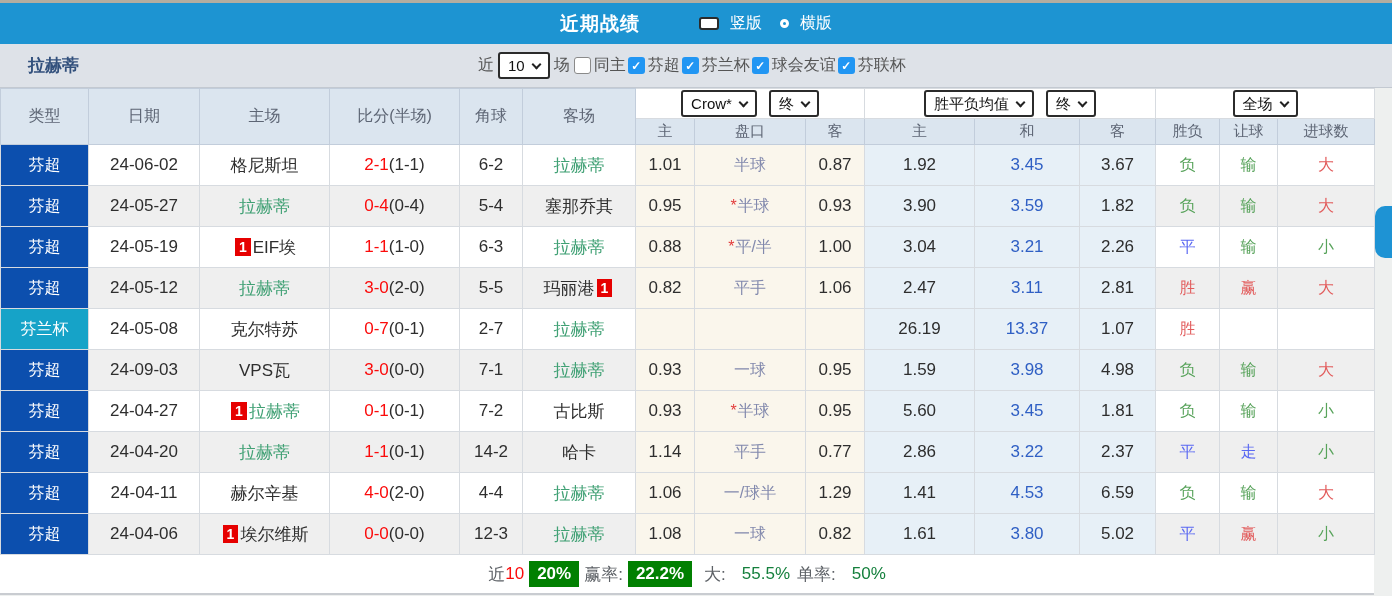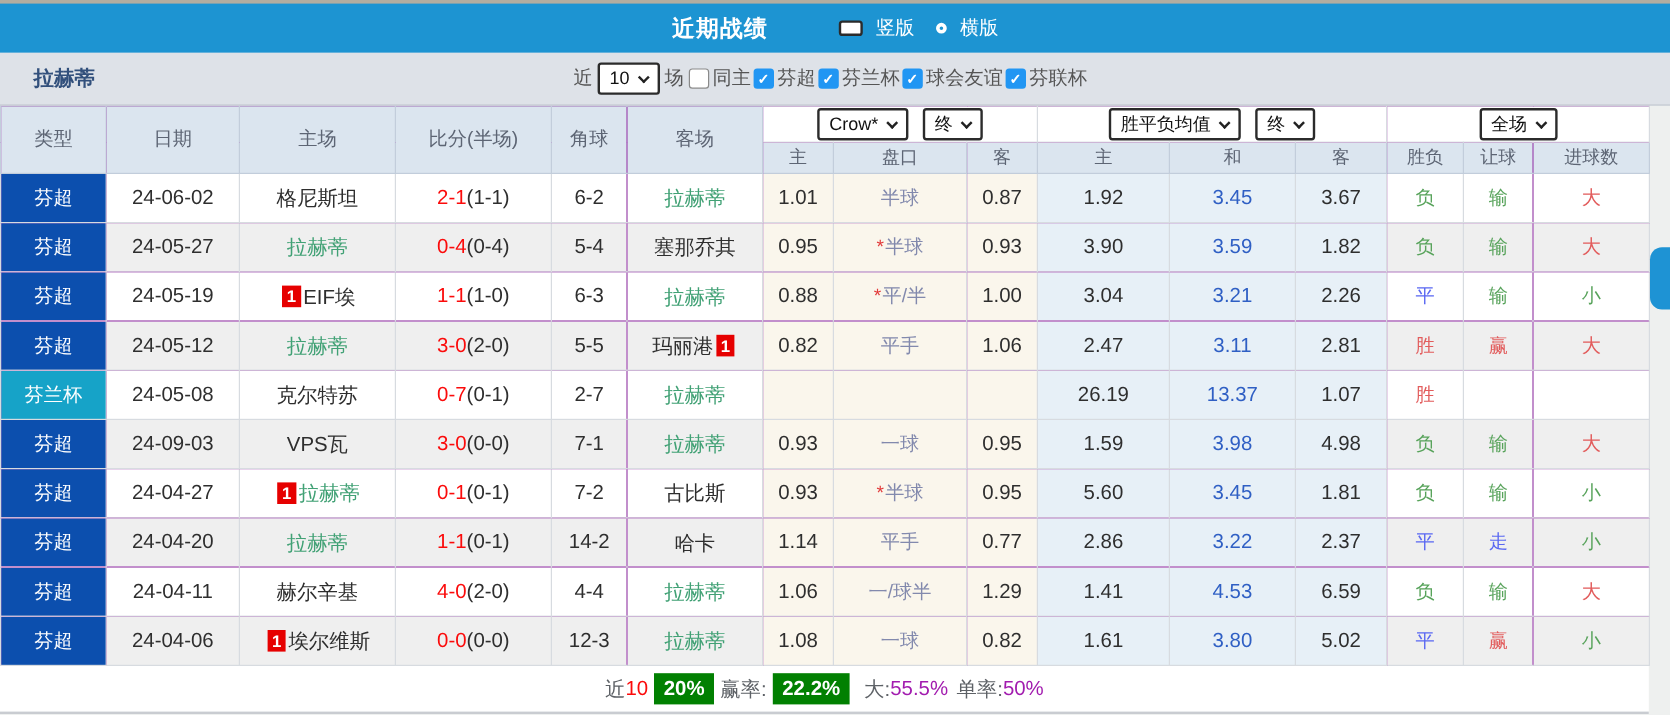--- a/index.html
+++ b/index.html
@@ -41,21 +41,21 @@
   
   .sel {
     display:inline-flex; align-items:center; gap:8px; background:#fff;
     border:2px solid #2b2b2b; border-radius:3px; padding:2px 8px;
     font-size:15px; color:#111; cursor:pointer; line-height:19px; white-space:nowrap;
   }
   .chev { width:7px; height:7px; border-right:2px solid #222; border-bottom:2px solid #222;
           transform:rotate(45deg); margin-top:-3px; flex:none; }
 
   
-  table { border-collapse:collapse; width:1374px; table-layout:fixed; background:#a21caf; }
+  table { border-collapse:collapse; width:1374px; table-layout:fixed; background:#f0abfc; }
   th, td { border:1px solid #d7dbe0; padding:0; text-align:center; overflow:hidden; white-space:nowrap; }
   thead th.main { background:#dbe5ef; color:#5d6574; font-weight:normal; font-size:16px; border-color:#c2cddb; }
   .hrow1 { height:30px; }
   .hrow1 td { background:#fff; border-color:#d7dbe0; }
   .selcell { vertical-align:middle; }
   .selgroup { display:flex; align-items:center; justify-content:center; gap:12px; }
   .hrow2 th { height:26px; background:#dbe5ef; color:#5d6574; font-weight:normal; font-size:15px; border-color:#c2cddb; }
 
   tbody td { height:41px; font-size:17px; color:#2e2e2e; background:#fff; }
   tbody tr.even td { background:#efefef; }
@@ -77,21 +77,21 @@
   td.res-g { color:#58a35b; font-size:16px; }
   td.res-b { color:#5a68f2; font-size:16px; }
 
   
   .summary {
     width:1374px; height:40px; background:#fff; border-bottom:2px solid #c9ccd1;
     display:flex; align-items:center; justify-content:center; font-size:17px; color:#5d6166;
   }
   .summary span { white-space:pre; }
   .badge-green { background:#018001; color:#fff; font-weight:bold; padding:3px 8px; margin:0 5px; }
-  .blue-val { color:#a21caf; }
+  .blue-val { color:#15803d;margin-left:16px; }
   .sep { width:7px; display:inline-block; }
 
   
   .side-handle {
     position:absolute; right:0; top:206px; width:17px; height:52px;
     background:#1e93d4; border-radius:10px 0 0 10px; cursor:pointer;
   }
 </style>
 </head>
 <body>

